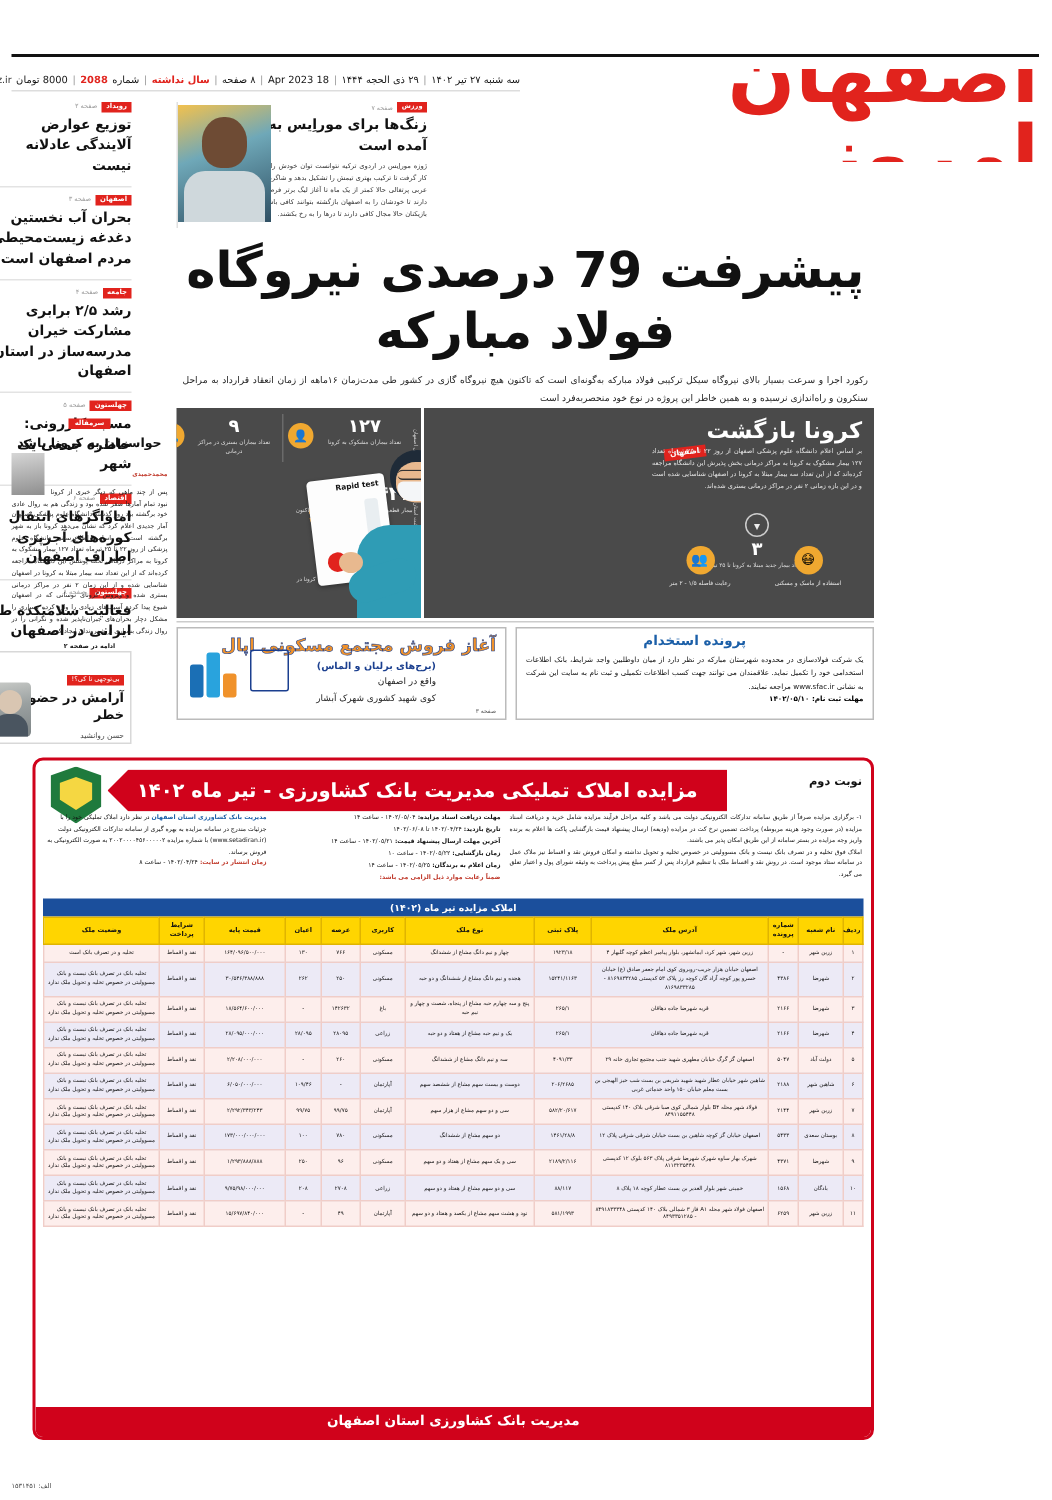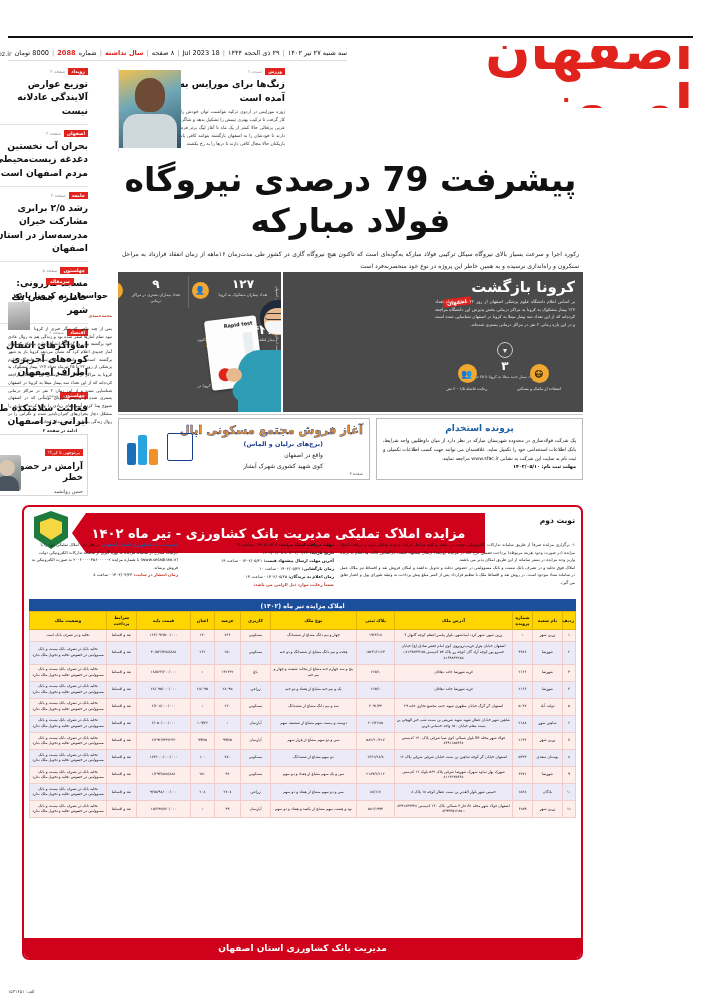--- a/index.html
+++ b/index.html
@@ -161,42 +161,42 @@
     background:linear-gradient(170deg,#d6d6d6,#8e8e8e);
   }
   .rc-face::before{content:"";position:absolute;}
 
   
   .ads-row { position:absolute; right:118px; left:118px; top:418px; height:62px; display:flex; gap:6px; direction:rtl;}
   .ad-job { flex:1; border:1px solid #bbb; background:#fff; padding:4px 6px; }
   .ad-job .t { color:#1b5fa8; font-size:9px; font-weight:bold; text-align:center; direction:rtl; }
   .ad-job .b { font-size:4.8px; line-height:1.9; color:#111; text-align:justify; direction:rtl; margin-top:3px;}
   .ad-job .d { font-size:4.8px; direction:rtl; font-weight:bold; margin-top:1px;}
-  .ad-apt { width:252px; border:1px solid #bbb; background:#fff; position:relative; overflow:hidden;}
+  .ad-apt { width:220px; border:1px solid #bbb; background:#fff; position:relative; overflow:hidden;}
   .apt-head {
     position:absolute; right:6px; top:4px; font-size:11.5px; font-weight:bold;
     color:#f0922b; direction:rtl; -webkit-text-stroke:0.4px #1b3f8f;
   }
   .apt-sub { position:absolute; right:46px; top:21px; font-size:6.4px; color:#1b3f8f; font-weight:bold; direction:rtl;}
   .apt-l1 { position:absolute; right:46px; top:32px; font-size:6px; color:#222; direction:rtl;}
   .apt-l2 { position:absolute; right:46px; top:43px; font-size:6px; color:#222; direction:rtl;}
   .apt-logo { position:absolute; left:8px; top:12px; width:34px;height:34px;}
   .apt-logo .b1{position:absolute;left:0;bottom:0;width:9px;height:22px;background:#1b6fb5;border-radius:2px;}
   .apt-logo .b2{position:absolute;left:11px;bottom:0;width:9px;height:30px;background:#29a3dd;border-radius:2px;}
   .apt-logo .b3{position:absolute;left:22px;bottom:0;width:9px;height:16px;background:#f0922b;border-radius:2px;}
   .apt-logo2 { position:absolute; left:48px; top:14px; width:26px;height:28px; border:1.4px solid #1b3f8f; border-radius:2px;}
   .apt-logo3 { position:absolute; right:6px; bottom:3px; font-size:4px; color:#555; direction:rtl;}
 
   
   .auction {
     position:absolute; right:118px; left:22px; top:505px; bottom:40px;
     border:2.4px solid #d0021b; border-radius:7px; background:#fff; overflow:hidden;
   }
   .auc-banner {
-    position:absolute; right:96px; left:48px; top:6px; height:40px;
+    position:absolute; right:96px; left:48px; top:6px; height:28px;
     background:#d0021b; color:#fff; display:flex; align-items:center; justify-content:center;
     font-size:13px; font-weight:bold; direction:rtl;
     clip-path: polygon(14px 0, 100% 0, 100% 100%, 14px 100%, 0 50%);
   }
   .auc-round {
     position:absolute; right:6px; top:9px; font-size:7.6px; font-weight:bold; color:#111; direction:rtl;
   }
   .auc-crest {
     position:absolute; left:10px; top:4px; width:34px; height:38px;
   }
@@ -258,21 +258,21 @@
 <div class="page">
 
   <div class="topline"></div>
 
   <div class="masthead">
     <div class="infoline">
       <span>سه شنبه ۲۷ تیر ۱۴۰۲</span>
       <span class="sep">|</span>
       <span>۲۹ ذی الحجه ۱۴۴۴</span>
       <span class="sep">|</span>
-      <span>18 Jul 2023</span>
+      <span>18 Apr 2023</span>
       <span class="sep">|</span>
       <span>۸ صفحه</span>
       <span class="sep">|</span>
       <span class="hl">سال نداشته</span>
       <span class="sep">|</span>
       <span>شماره</span>
       <span class="hl">2088</span>
       <span class="sep">|</span>
       <span>8000 تومان</span>
       <span class="site">www.esfahanemrooz.ir</span>

